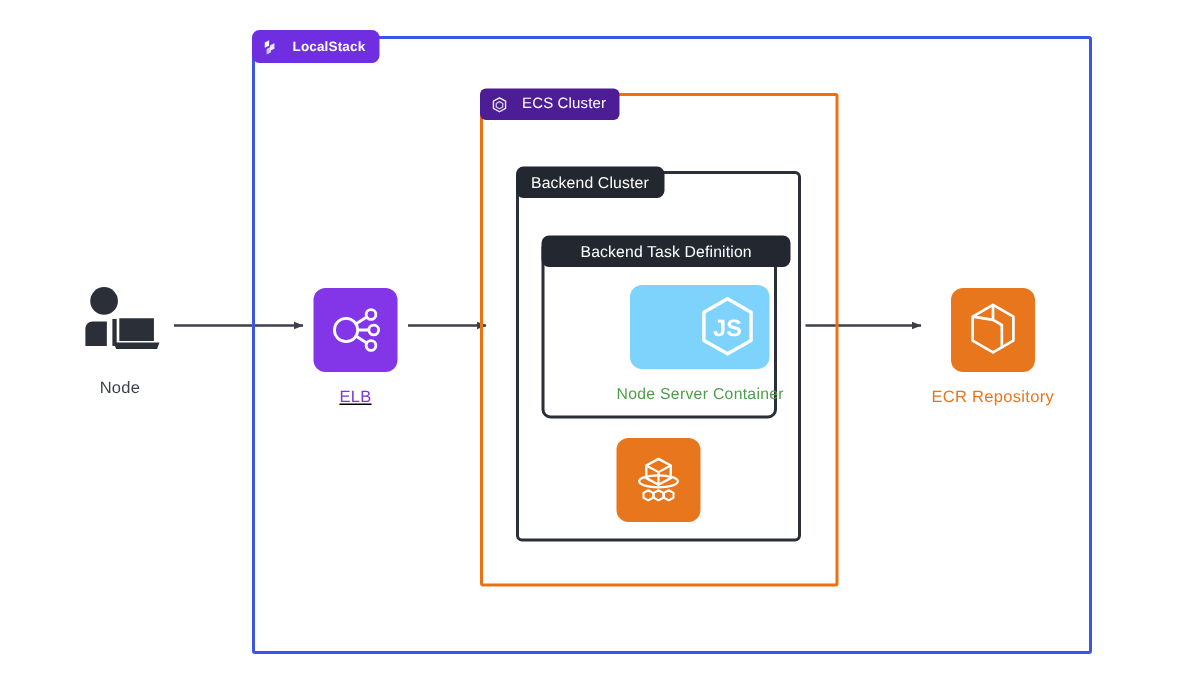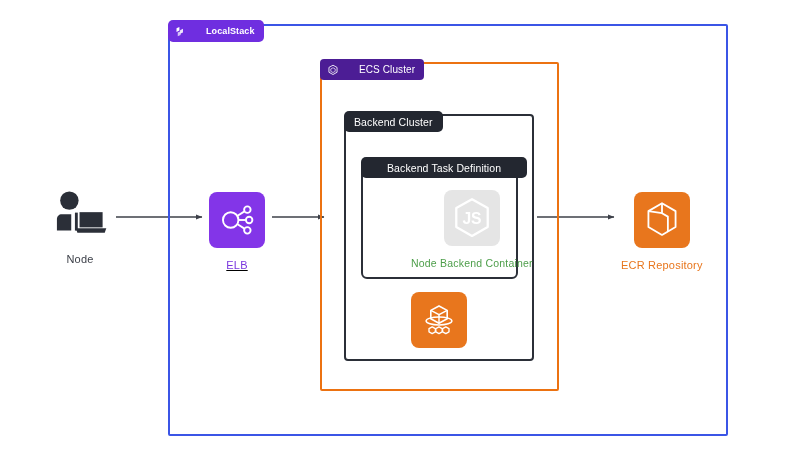--- a/index.html
+++ b/index.html
@@ -57,21 +57,21 @@
     height: 120px;
     border: 2px solid #2b2f38;
     border-radius: 6px;
   }
 
   
   .badge {
     position: absolute;
     display: flex;
     align-items: center;
-    gap: 20px;
+    gap: 9px;
     box-sizing: border-box;
     height: 21px;
     padding: 0 9px 0 7px;
     border-radius: 4px;
     font-size: 10px;
     letter-spacing: 0.1px;
     color: #ffffff;
     white-space: nowrap;
   }
   .badge-localstack {
@@ -139,21 +139,21 @@
 
   .node-elb  { left: 209px; top: 192px; text-decoration: underline; }
   .node-elb .node-tile { background: #8335e8; }
   .node-elb .node-label { color: #7a36de; }
 
   .node-ecr  { left: 621px; top: 192px; }
   .node-ecr .node-tile { background: #e8761d; }
   .node-ecr .node-label { color: #e8761d; }
 
   .node-nodejs { left: 411px; top: 190px; }
-  .node-nodejs .node-tile { background: #e5e5e5; }
+  .node-nodejs .node-tile { background: #7dd3fc; padding-left: 37px; }
   .node-nodejs .node-label { color: #4d9e4a; font-size: 10.5px; }
 
   .node-task { left: 411px; top: 292px; }
   .node-task .node-tile { background: #e8761d; }
 
   
   .conn {
     position: absolute;
     left: 0;
     top: 0;
@@ -253,21 +253,21 @@
     <div class="node-label">ELB</div>
   </div>
 
   <div class="node node-nodejs">
     <div class="node-tile">
       <svg width="40" height="42" viewBox="0 0 42 44" xmlns="http://www.w3.org/2000/svg">
         <path d="M21 2.2 L37.5 11.6 L37.5 31.4 L21 40.8 L4.5 31.4 L4.5 11.6 Z" fill="none" stroke="#ffffff" stroke-width="2.4" stroke-linejoin="round"></path>
         <text x="21" y="28.5" font-family="'Liberation Sans', sans-serif" font-size="16.5" font-weight="bold" fill="#ffffff" text-anchor="middle">JS</text>
       </svg>
     </div>
-    <div class="node-label">Node Backend Container</div>
+    <div class="node-label">Node Server Container</div>
   </div>
 
   <div class="node node-task">
     <div class="node-tile">
       <svg width="40" height="40" viewBox="0 0 44 44" xmlns="http://www.w3.org/2000/svg">
 
         <path d="M22 6.5 L31 11.4 L31 20.6 L22 25.5 L13 20.6 L13 11.4 Z" fill="none" stroke="#ffffff" stroke-width="1.8" stroke-linejoin="round"></path>
         <path d="M13 11.4 L22 16.2 L31 11.4" fill="none" stroke="#ffffff" stroke-width="1.6"></path>
         <line x1="22" y1="16.2" x2="22" y2="25.5" stroke="#ffffff" stroke-width="1.6"></line>
 

